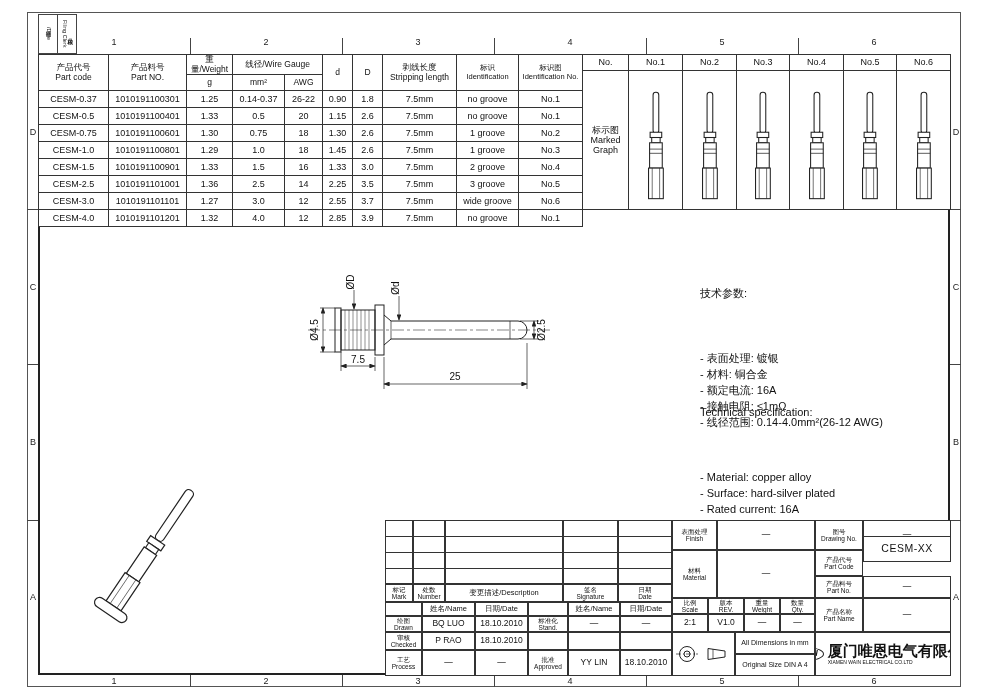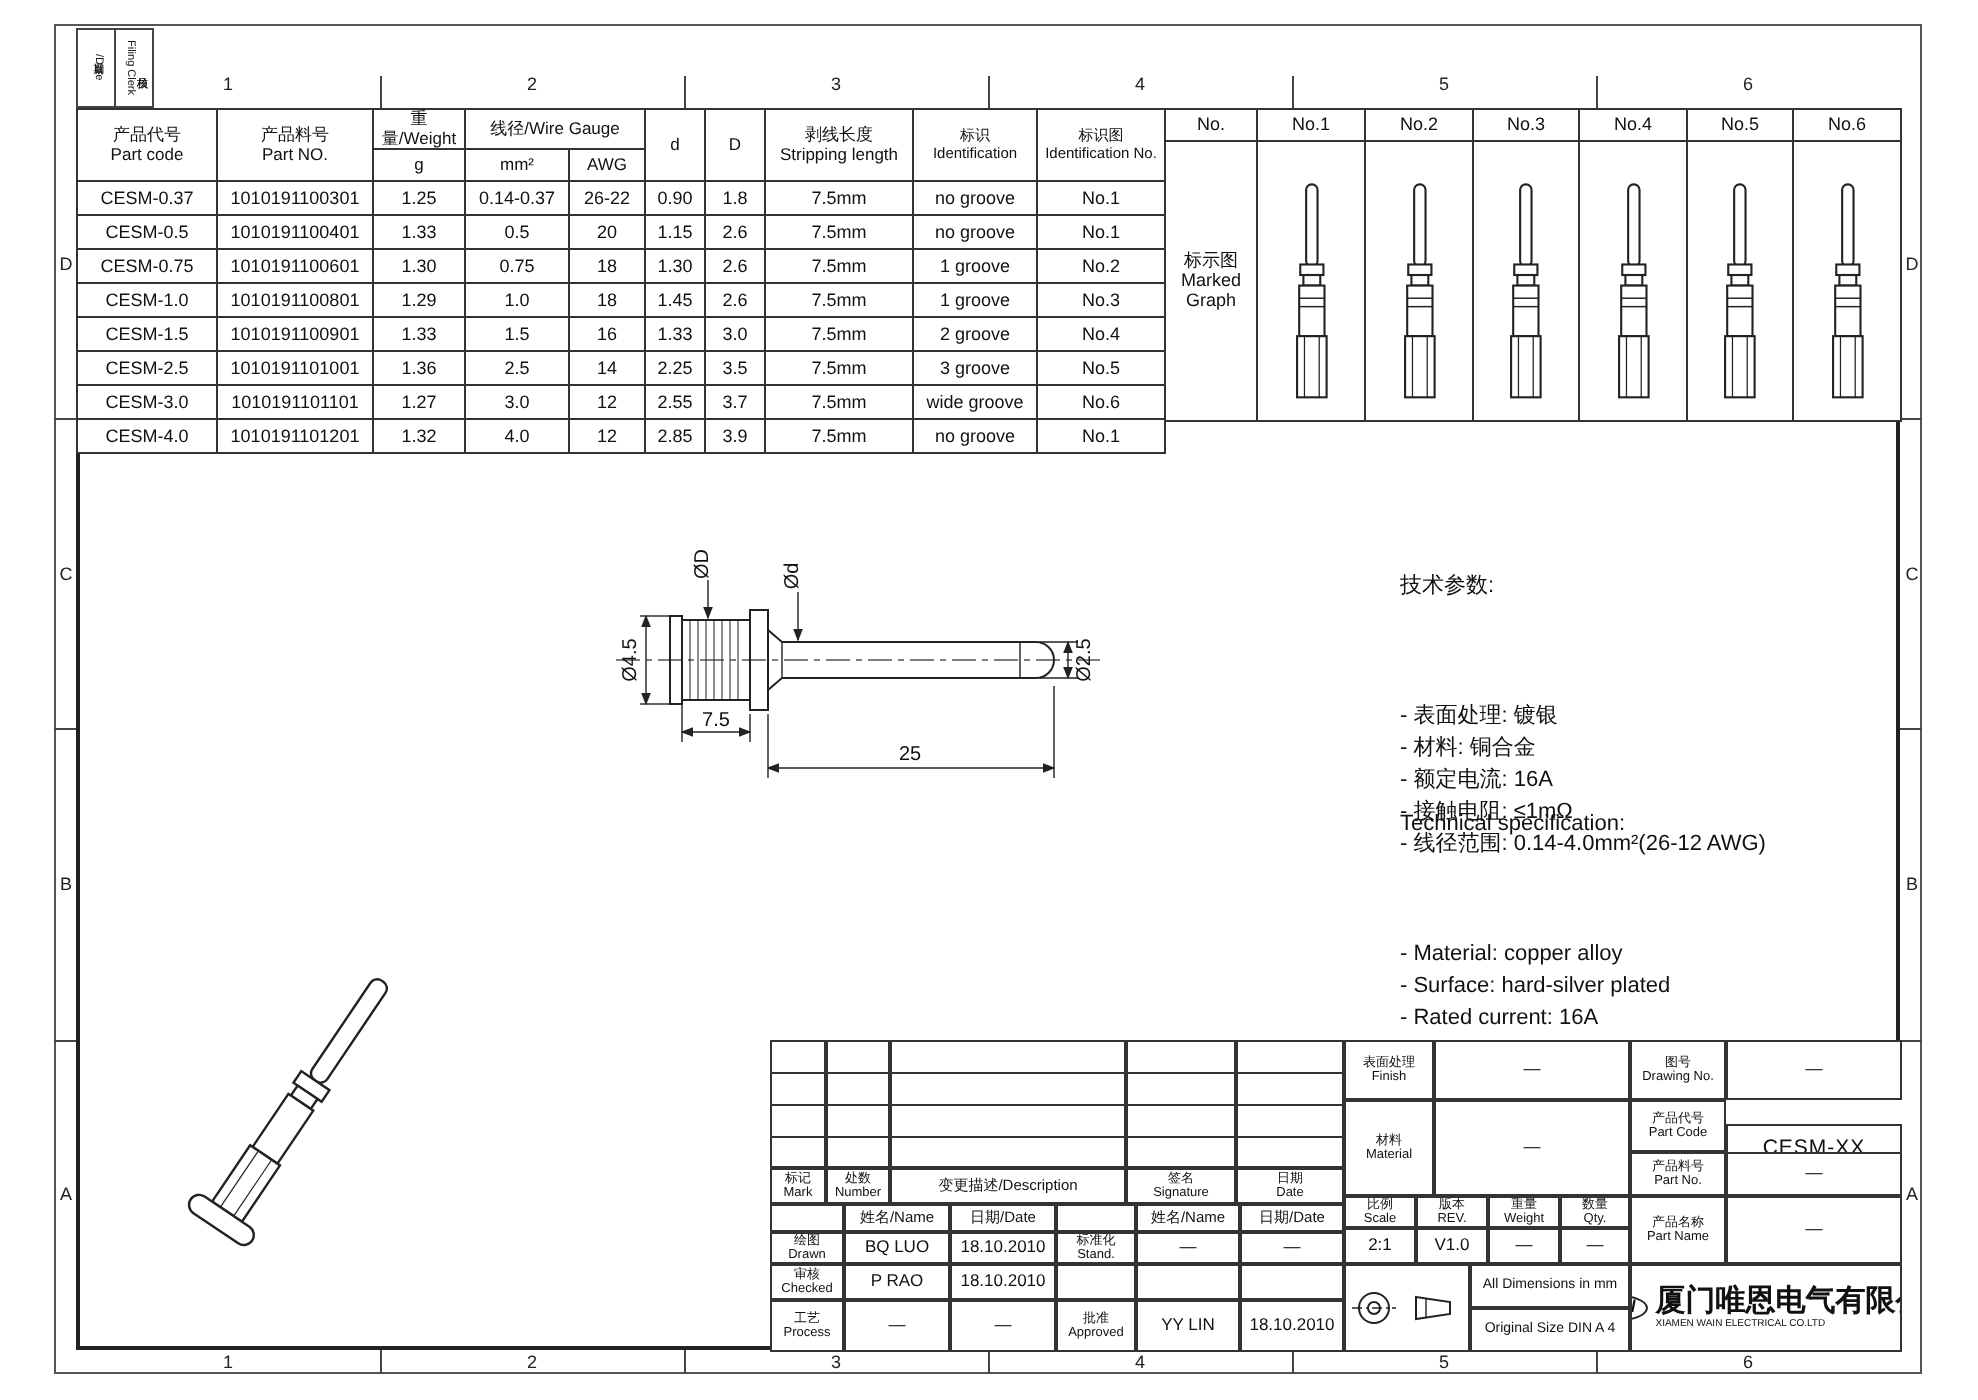--- a/index.html
+++ b/index.html
@@ -485,21 +485,21 @@
 Finish</div>
     <div class="c val" style="left:332px;top:0;width:98px;height:30px">—</div>
     <div class="c lab" style="left:430px;top:0;width:48px;height:30px">图号
 Drawing No.</div>
     <div class="c val" style="left:478px;top:0;width:88px;height:30px">—</div>
     <div class="c lab" style="left:287px;top:30px;width:45px;height:48px">材料
 Material</div>
     <div class="c val" style="left:332px;top:30px;width:98px;height:48px">—</div>
     <div class="c lab" style="left:430px;top:30px;width:48px;height:26px">产品代号
 Part Code</div>
-    <div class="c val-big" style="left:478px;top:42px;width:88px;height:26px">CESM-XX</div>
+    <div class="c val-big" style="left:478px;top:16px;width:88px;height:26px">CESM-XX</div>
     <div class="c lab" style="left:430px;top:56px;width:48px;height:22px">产品料号
 Part No.</div>
     <div class="c val" style="left:478px;top:56px;width:88px;height:22px">—</div>
     <div class="c lab" style="left:287px;top:78px;width:36px;height:16px">比例
 Scale</div>
     <div class="c lab" style="left:323px;top:78px;width:36px;height:16px">版本
 REV.</div>
     <div class="c lab" style="left:359px;top:78px;width:36px;height:16px">重量
 Weight</div>
     <div class="c lab" style="left:395px;top:78px;width:35px;height:16px">数量

